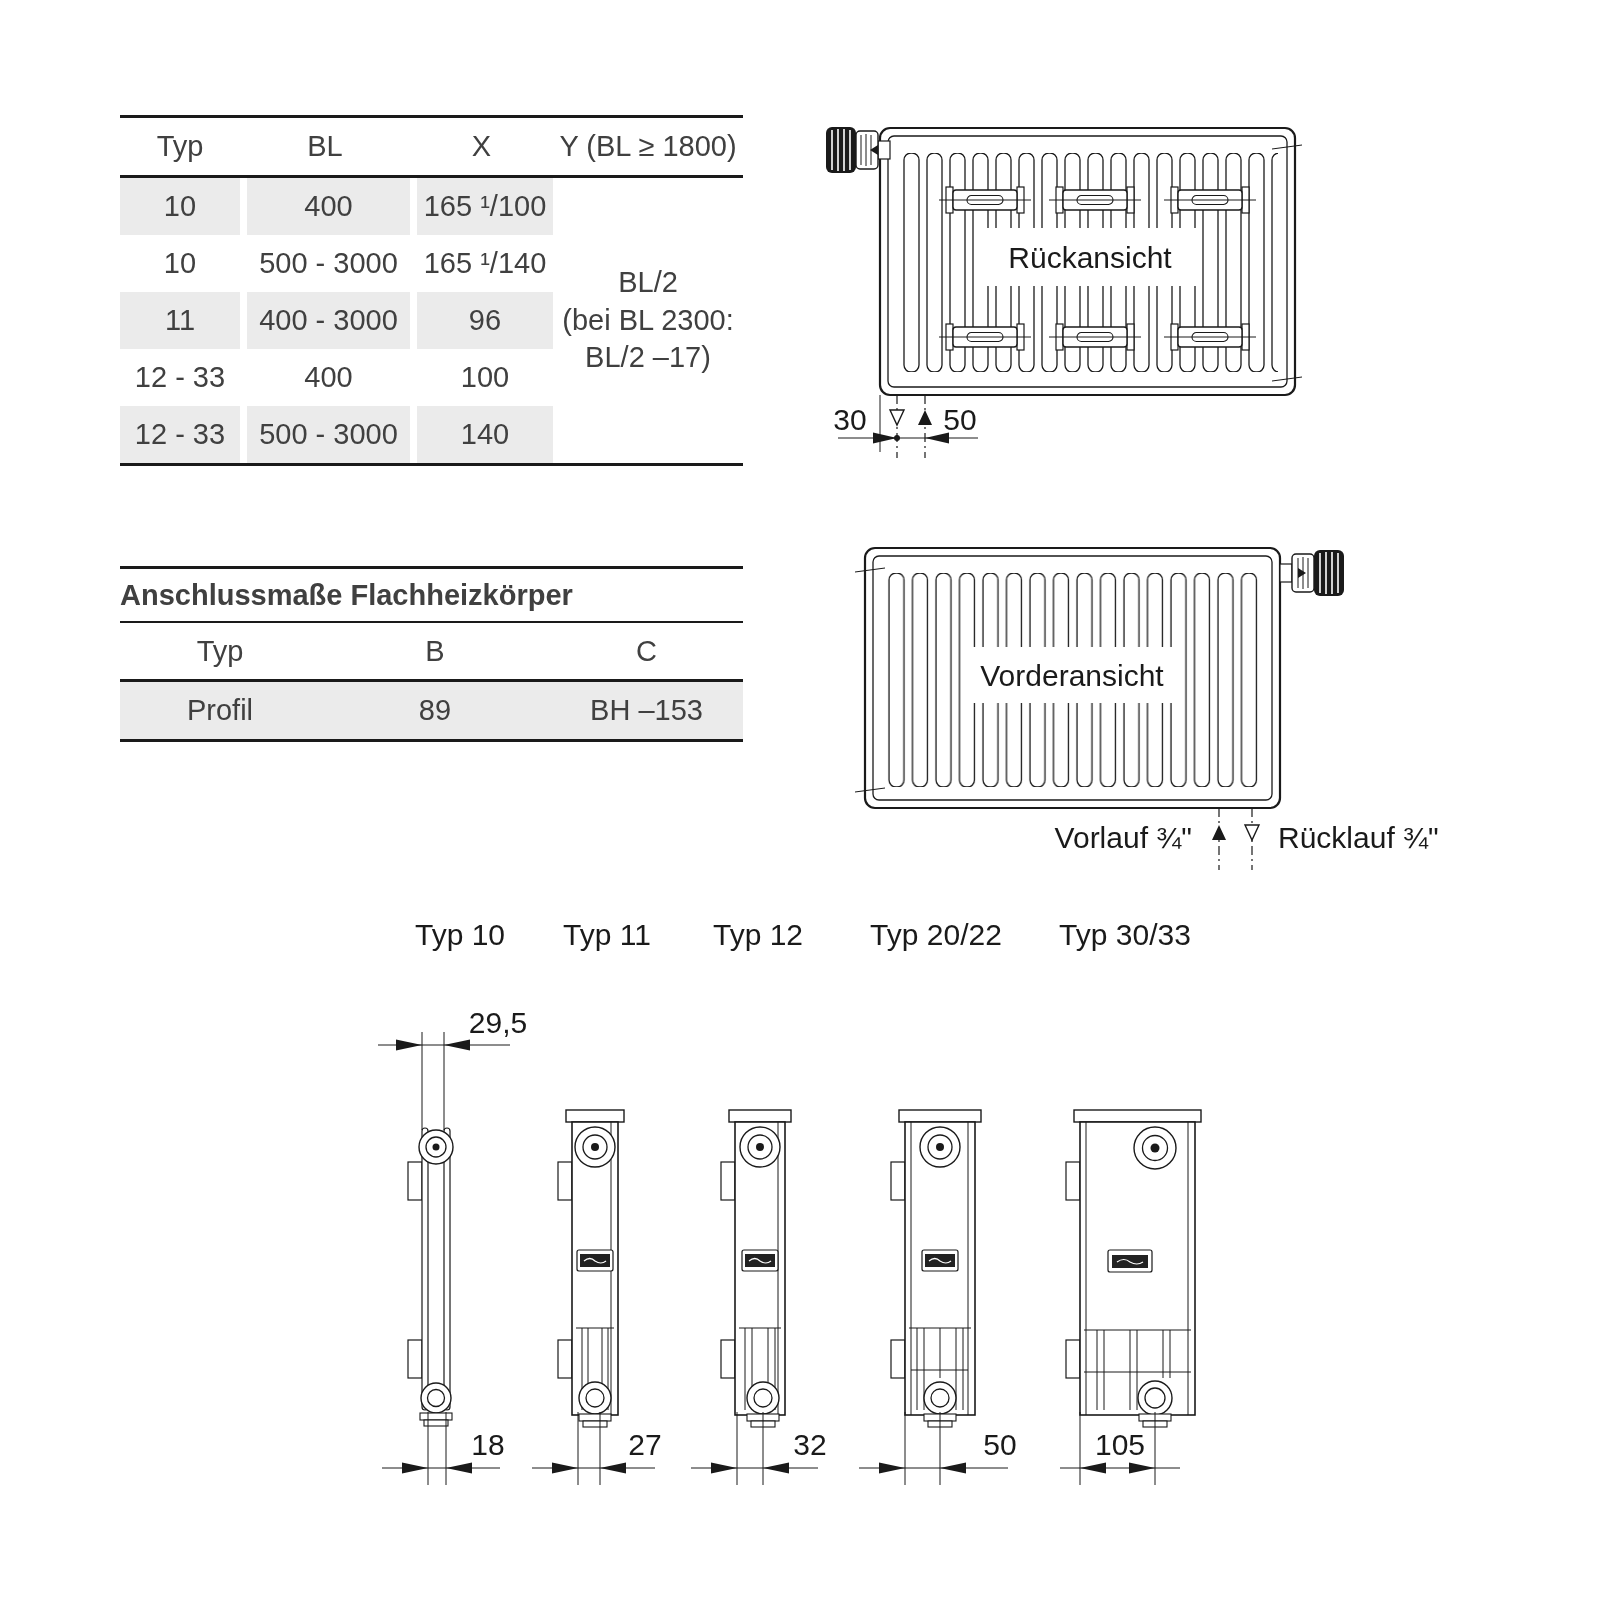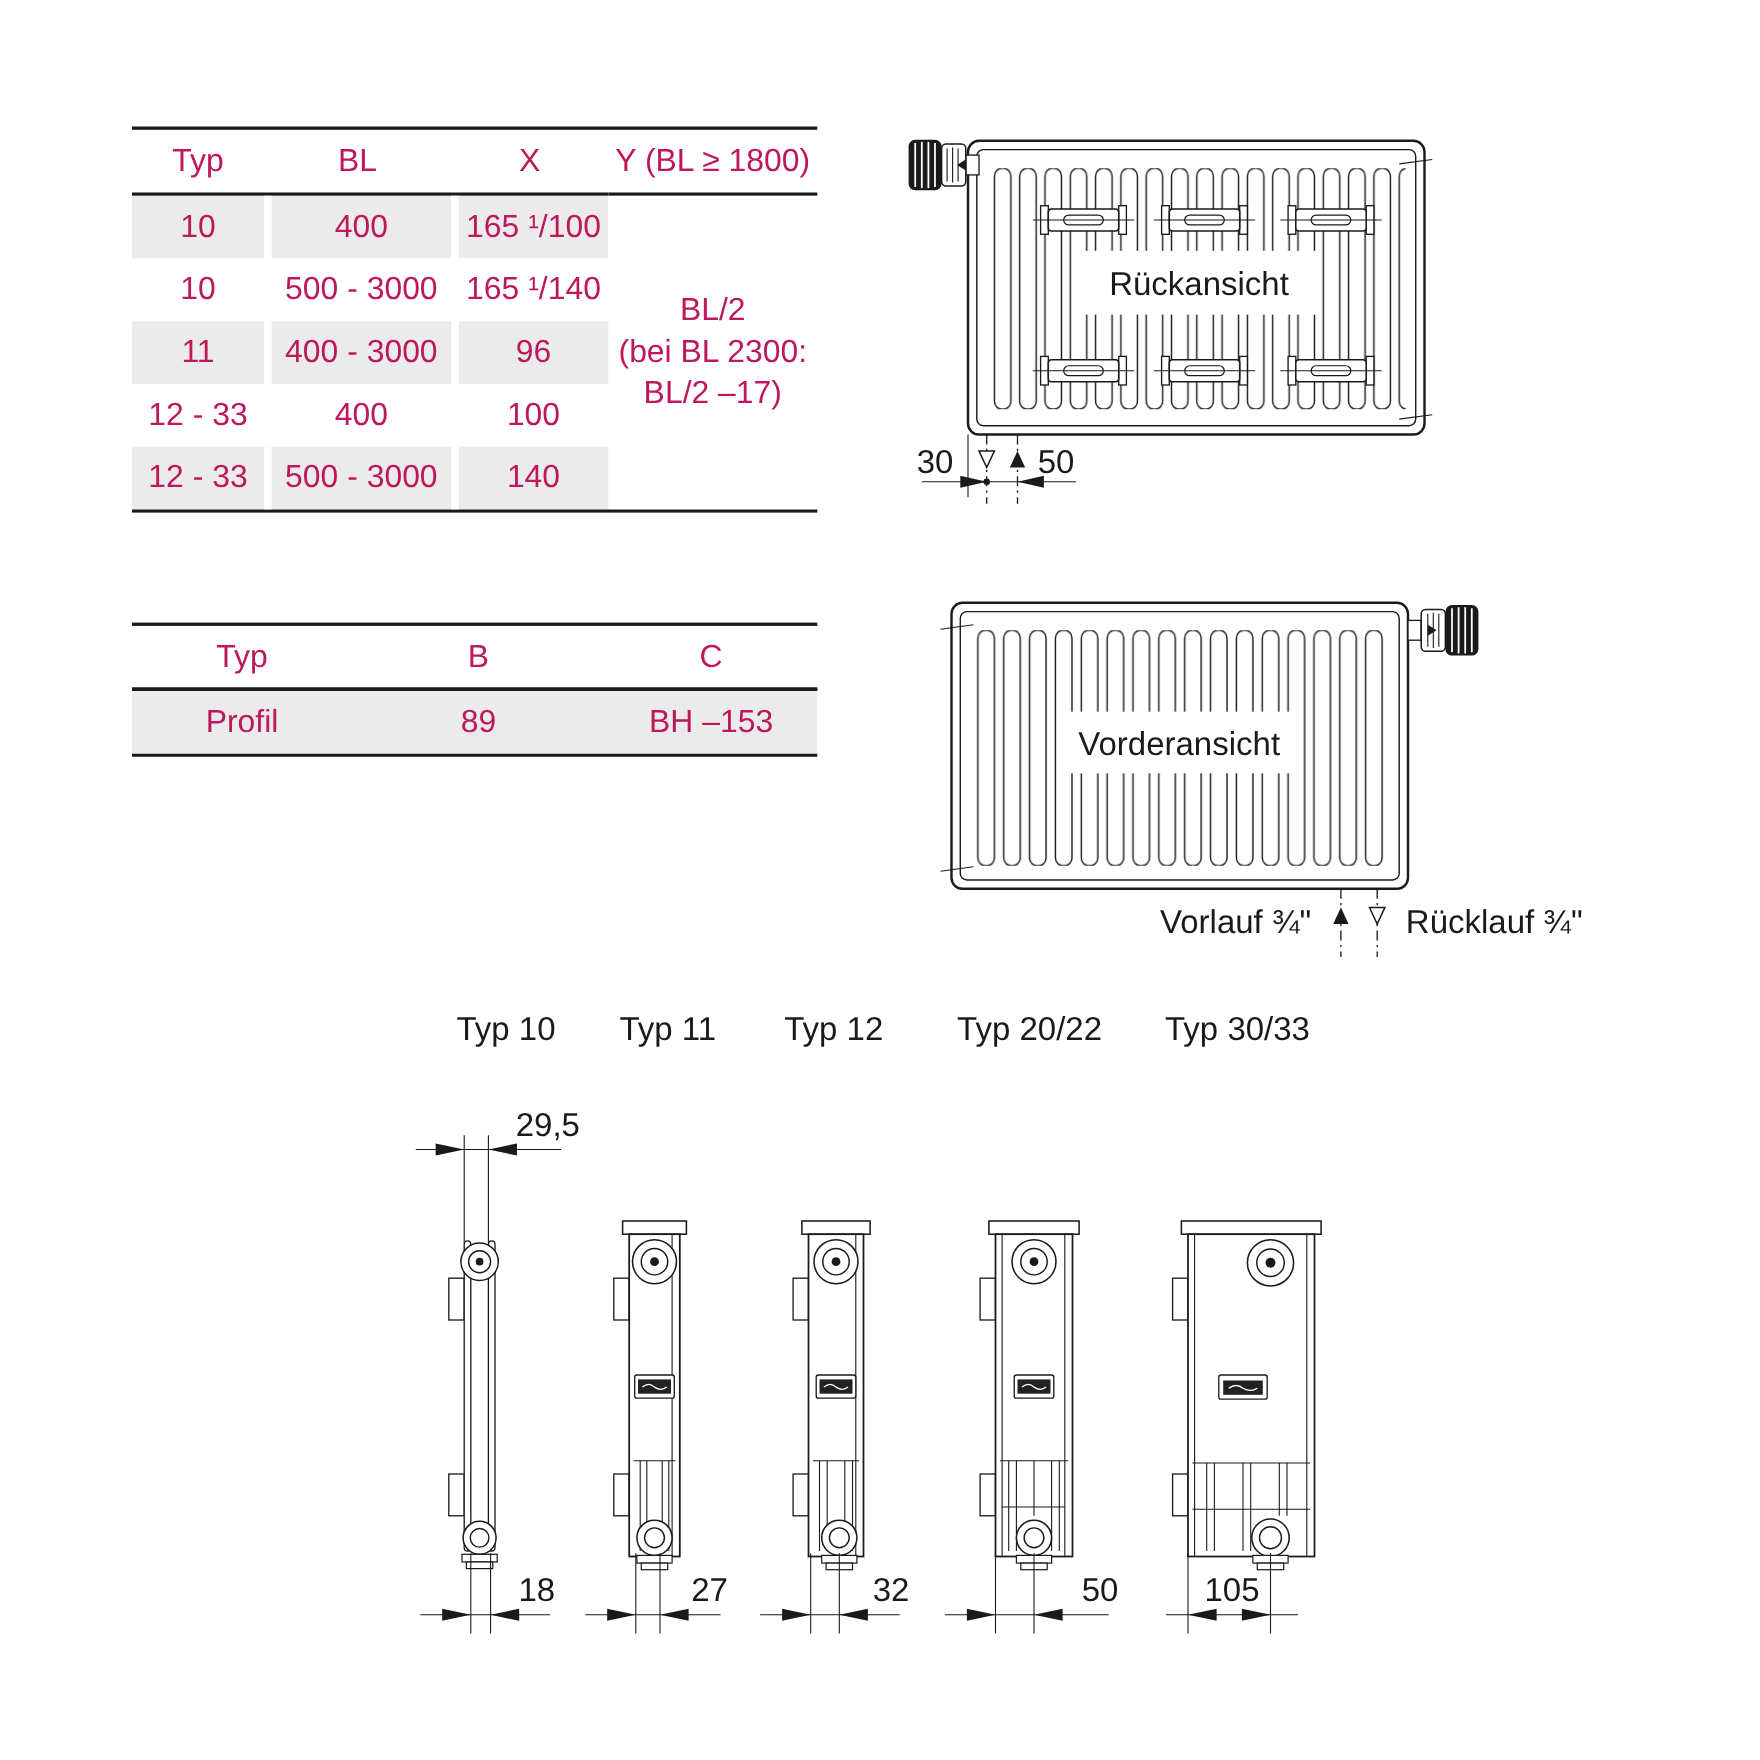--- a/index.html
+++ b/index.html
@@ -1,17 +1,17 @@
 <!DOCTYPE html>
 <html><head>
 <meta charset="utf-8">
 <style>
   html,body{margin:0;padding:0;background:#fff}
   .page{position:relative;width:1600px;height:1600px;background:#fff;overflow:hidden;
-        font-family:"Liberation Sans",sans-serif;color:#be185d}
+        font-family:"Liberation Sans",sans-serif;color:#404040}
 
   
   .t1wrap{position:absolute;left:120px;top:115px;width:623px;
           border-top:3px solid #1a1a1a;border-bottom:3px solid #1a1a1a}
   .t1{width:100%;border-collapse:separate;border-spacing:0;table-layout:fixed;
       font-size:29px;text-align:center}
   .t1 th{height:55px;font-weight:400;border-bottom:3px solid #1a1a1a;vertical-align:middle}
   .t1 td{height:55px;vertical-align:middle;background:#fff}
   .t1 tr.shade td{background:#ebebeb}
   .t1 td.gut{border-left:7px solid #fff}
@@ -92,20 +92,21 @@
           <td>12 - 33</td>
           <td class="gut">500 - 3000</td>
           <td class="gut">140</td>
         </tr>
       </tbody>
     </table>
   </div>
 
 
   <div class="t2wrap">
+    <div class="t2title">Anschlussmaße Flachheizkörper</div>
     <table class="t2">
       <colgroup>
           <col style="width:200px">
           <col style="width:230px">
           <col style="width:193px">
         </colgroup>
       <thead>
         <tr>
           <th>Typ</th>
           <th>B</th>

